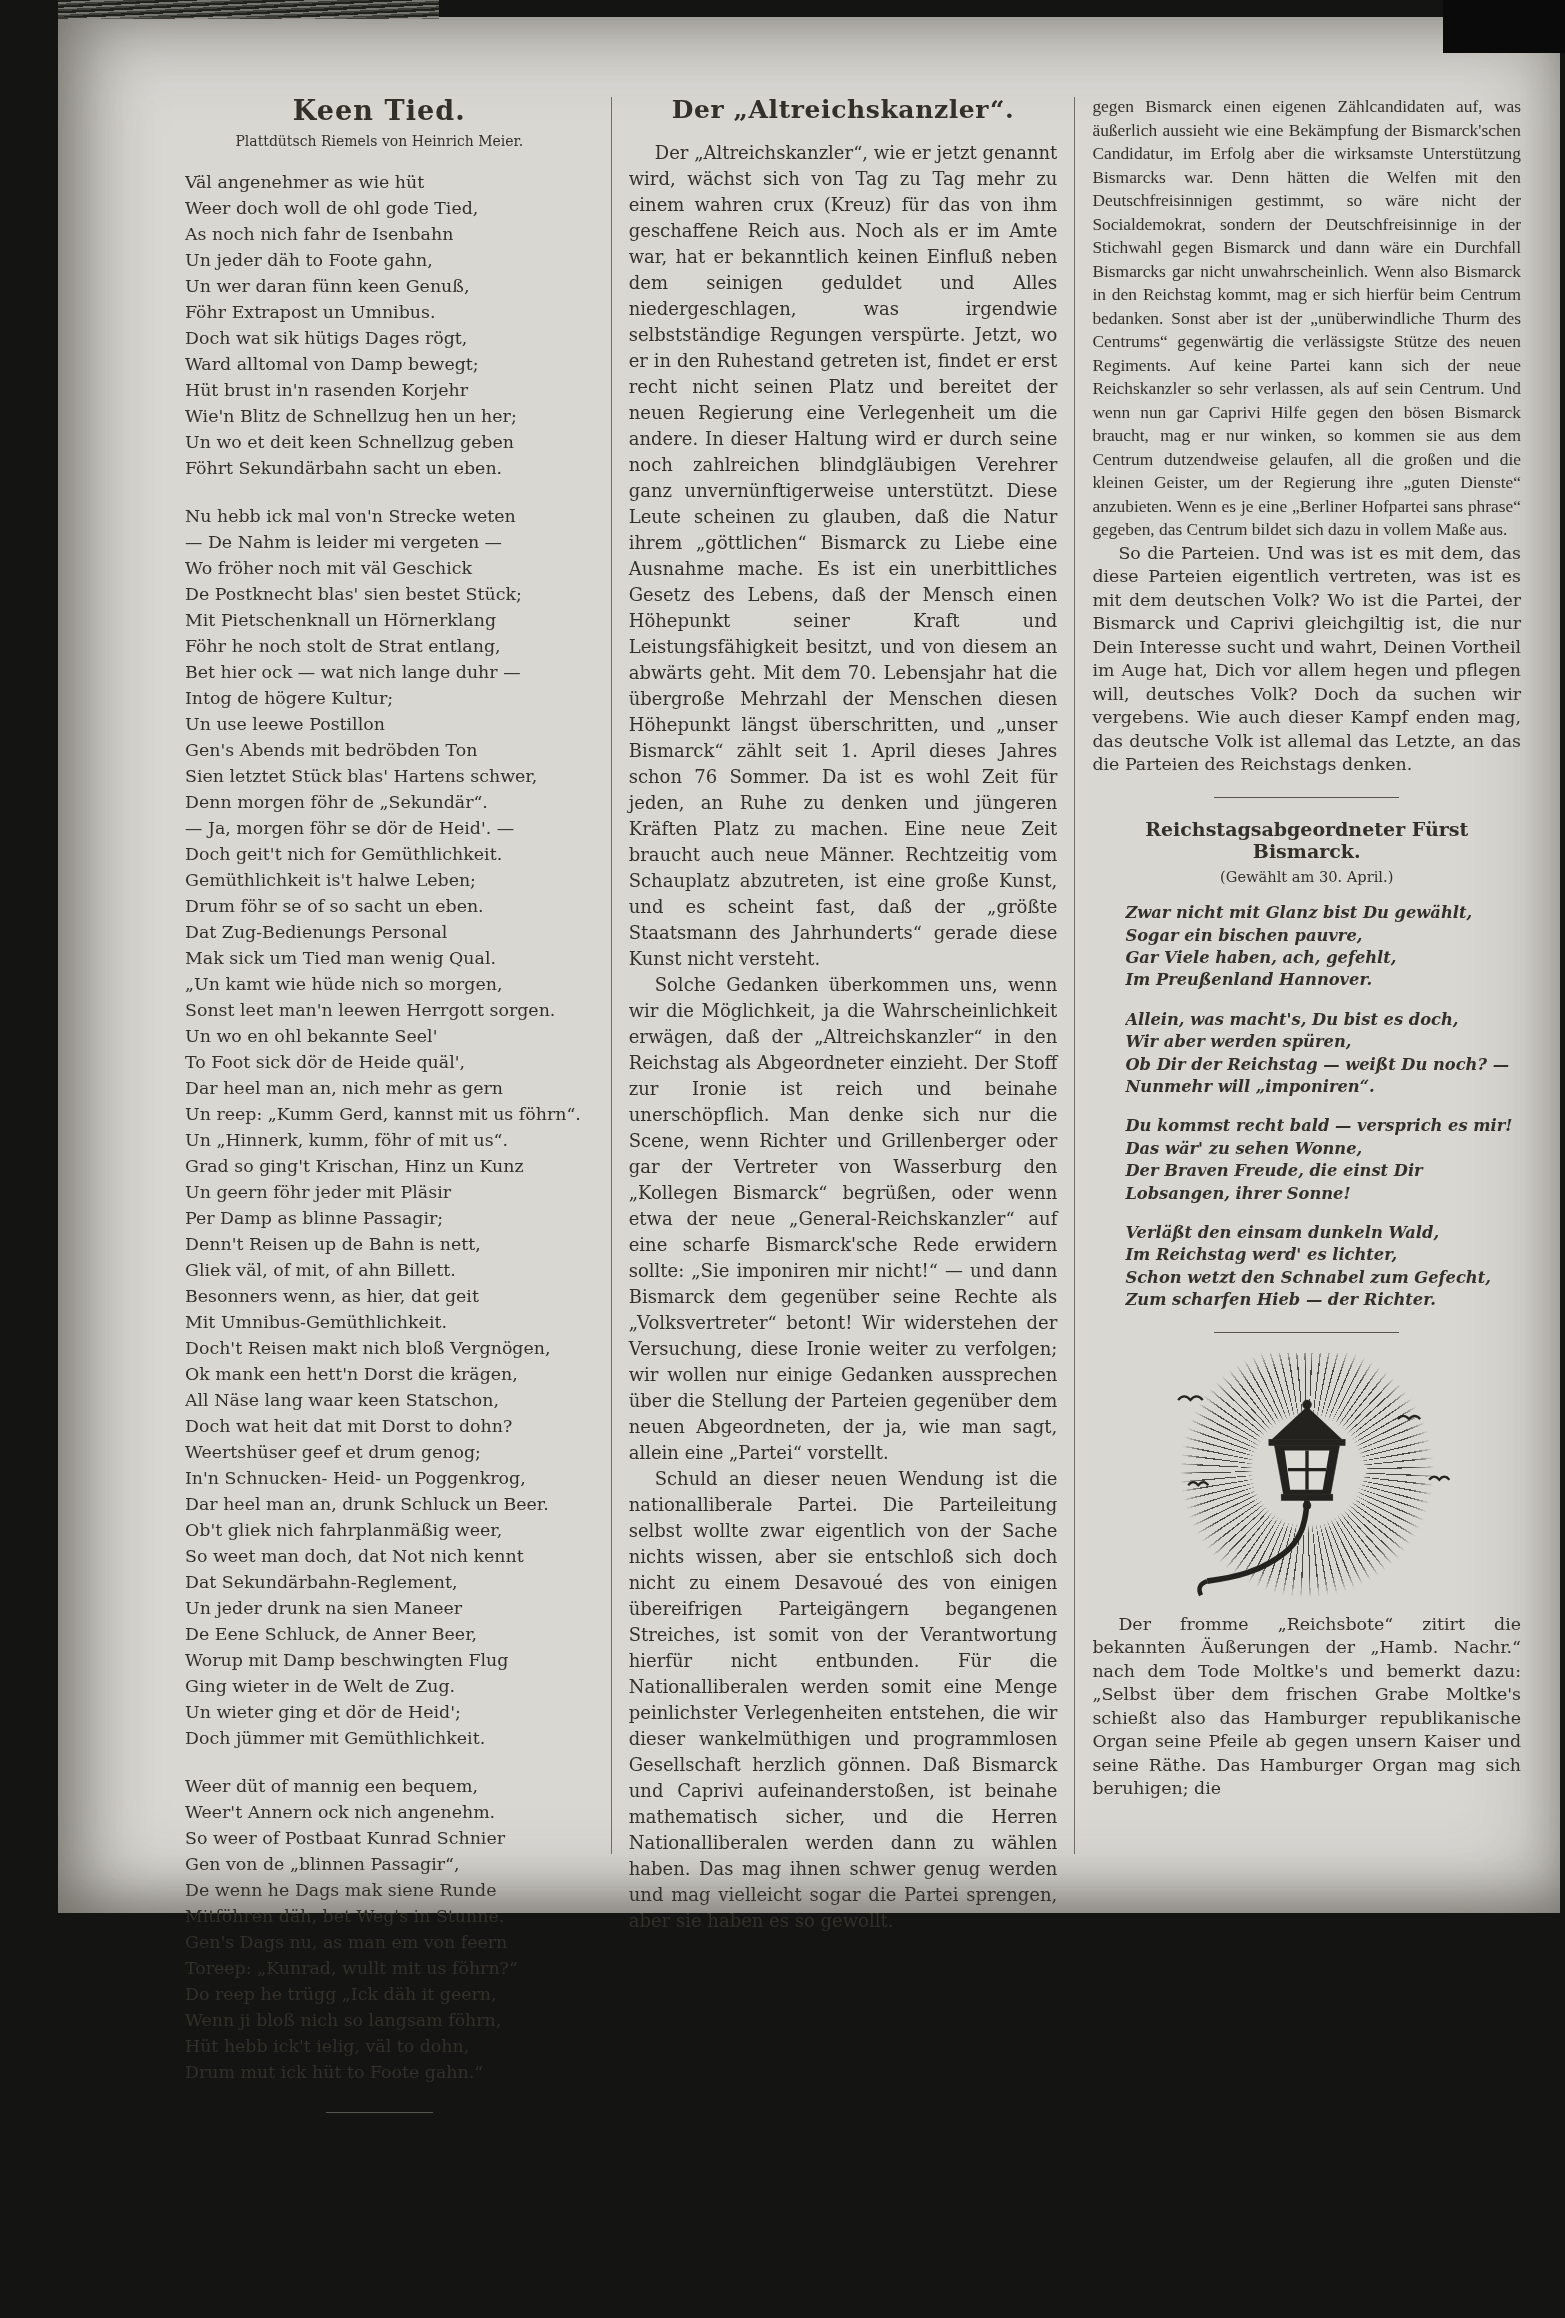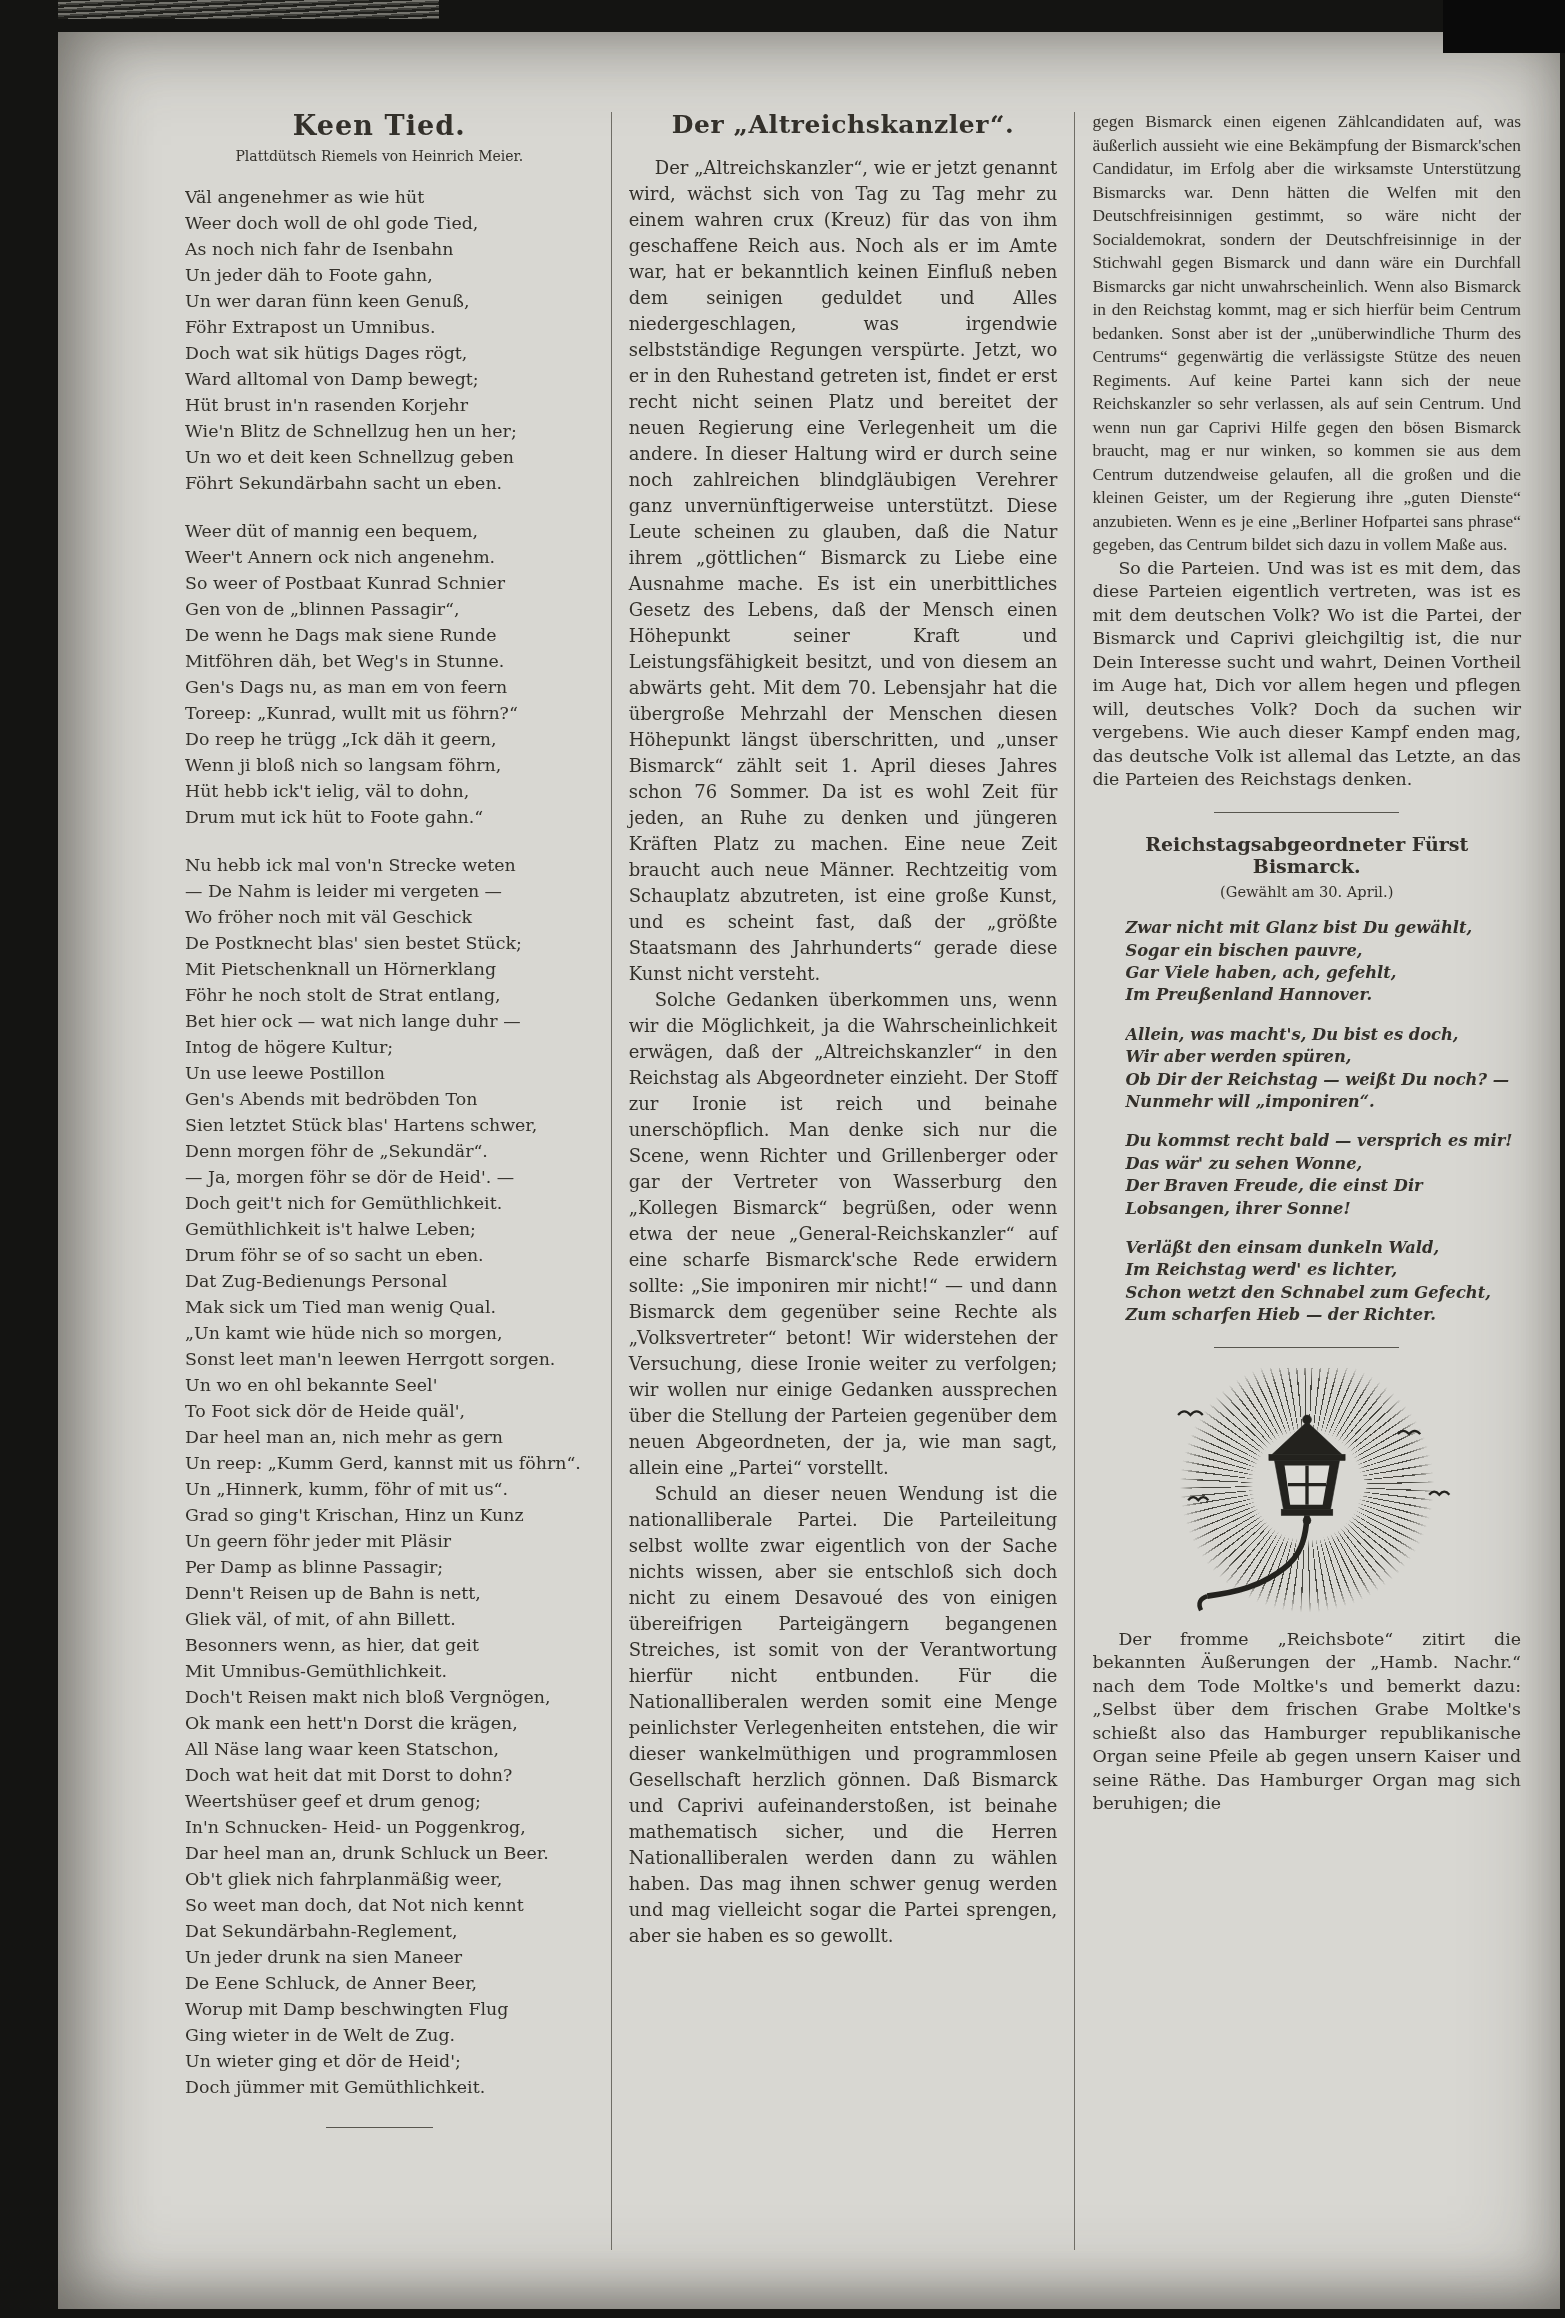--- a/index.html
+++ b/index.html
@@ -11,21 +11,21 @@
   }
   
   .corner-tr { position:absolute; top:0; right:0; width:123px; height:53px; background:#0a0a0a; z-index:3; }
   .stack-edges {
     position:absolute; left:58px; top:0; width:381px; height:19px; z-index:2;
     background:repeating-linear-gradient(177deg,#23231f 0 2.2px,#8d8c85 2.2px 3.9px,#4a4a45 3.9px 5.6px);
     opacity:.8;
   }
   
   .paper {
-    position:absolute; left:58px; top:32px; width:1502px; height:2277px;
+    position:absolute; left:58px; top:17px; width:1502px; height:1896px;
     background:#d8d7d2; z-index:1;
     box-shadow: inset 0 0 95px rgba(58,55,48,.38), inset 31px 0 62px rgba(58,55,48,.33), inset 0 -17px 39px rgba(58,55,48,.22);
   }
   .content { position:absolute; left:107px; top:78px; right:39px; bottom:59px; display:flex; }
   .col { flex:1 1 0; min-width:0; }
   .colrule { width:1.1px; background:#6f6d66; margin:2.2px 17px 0 17px; }
 
   
   .poem-title { font-size:27px; font-weight:700; text-align:center; margin:0 0 6.7px; letter-spacing:1.1px; }
   .poem-sub { font-size:14px; text-align:center; margin:0 0 20px; }
@@ -78,34 +78,20 @@
             <div class="line">As noch nich fahr de Isenbahn</div>
             <div class="line">Un jeder däh to Foote gahn,</div>
             <div class="line">Un wer daran fünn keen Genuß,</div>
             <div class="line">Föhr Extrapost un Umnibus.</div>
             <div class="line">Doch wat sik hütigs Dages rögt,</div>
             <div class="line">Ward alltomal von Damp bewegt;</div>
             <div class="line">Hüt brust in'n rasenden Korjehr</div>
             <div class="line">Wie'n Blitz de Schnellzug hen un her;</div>
             <div class="line">Un wo et deit keen Schnellzug geben</div>
             <div class="line">Föhrt Sekundärbahn sacht un eben.</div>
-          </div>
-          <div class="stanza">
-            <div class="line">Weer düt of mannig een bequem,</div>
-            <div class="line">Weer't Annern ock nich angenehm.</div>
-            <div class="line">So weer of Postbaat Kunrad Schnier</div>
-            <div class="line">Gen von de „blinnen Passagir“,</div>
-            <div class="line">De wenn he Dags mak siene Runde</div>
-            <div class="line">Mitföhren däh, bet Weg's in Stunne.</div>
-            <div class="line">Gen's Dags nu, as man em von feern</div>
-            <div class="line">Toreep: „Kunrad, wullt mit us föhrn?“</div>
-            <div class="line">Do reep he trügg „Ick däh it geern,</div>
-            <div class="line">Wenn ji bloß nich so langsam föhrn,</div>
-            <div class="line">Hüt hebb ick't ielig, väl to dohn,</div>
-            <div class="line">Drum mut ick hüt to Foote gahn.“</div>
           </div>
           <div class="stanza">
             <div class="line">Nu hebb ick mal von'n Strecke weten</div>
             <div class="line">— De Nahm is leider mi vergeten —</div>
             <div class="line">Wo fröher noch mit väl Geschick</div>
             <div class="line">De Postknecht blas' sien bestet Stück;</div>
             <div class="line">Mit Pietschenknall un Hörnerklang</div>
             <div class="line">Föhr he noch stolt de Strat entlang,</div>
             <div class="line">Bet hier ock — wat nich lange duhr —</div>
             <div class="line">Intog de högere Kultur;</div>
@@ -143,20 +129,34 @@
             <div class="line">Ob't gliek nich fahrplanmäßig weer,</div>
             <div class="line">So weet man doch, dat Not nich kennt</div>
             <div class="line">Dat Sekundärbahn-Reglement,</div>
             <div class="line">Un jeder drunk na sien Maneer</div>
             <div class="line">De Eene Schluck, de Anner Beer,</div>
             <div class="line">Worup mit Damp beschwingten Flug</div>
             <div class="line">Ging wieter in de Welt de Zug.</div>
             <div class="line">Un wieter ging et dör de Heid';</div>
             <div class="line">Doch jümmer mit Gemüthlichkeit.</div>
           </div>
+          <div class="stanza">
+            <div class="line">Weer düt of mannig een bequem,</div>
+            <div class="line">Weer't Annern ock nich angenehm.</div>
+            <div class="line">So weer of Postbaat Kunrad Schnier</div>
+            <div class="line">Gen von de „blinnen Passagir“,</div>
+            <div class="line">De wenn he Dags mak siene Runde</div>
+            <div class="line">Mitföhren däh, bet Weg's in Stunne.</div>
+            <div class="line">Gen's Dags nu, as man em von feern</div>
+            <div class="line">Toreep: „Kunrad, wullt mit us föhrn?“</div>
+            <div class="line">Do reep he trügg „Ick däh it geern,</div>
+            <div class="line">Wenn ji bloß nich so langsam föhrn,</div>
+            <div class="line">Hüt hebb ick't ielig, väl to dohn,</div>
+            <div class="line">Drum mut ick hüt to Foote gahn.“</div>
+          </div>
         </div>
       <hr class="endrule">
     </div>
 
     <div class="colrule"></div>
 
     <div class="col col2">
       <h2 class="art-title">Der „Altreichskanzler“.</h2>
       <div class="prose">
           <div class="para">Der „Altreichskanzler“, wie er jetzt genannt wird, wächst sich von Tag zu Tag mehr zu einem wahren crux (Kreuz) für das von ihm geschaffene Reich aus. Noch als er im Amte war, hat er bekanntlich keinen Einfluß neben dem seinigen geduldet und Alles niedergeschlagen, was irgendwie selbstständige Regungen verspürte. Jetzt, wo er in den Ruhestand getreten ist, findet er erst recht nicht seinen Platz und bereitet der neuen Regierung eine Verlegenheit um die andere. In dieser Haltung wird er durch seine noch zahlreichen blindgläubigen Verehrer ganz unvernünftigerweise unterstützt. Diese Leute scheinen zu glauben, daß die Natur ihrem „göttlichen“ Bismarck zu Liebe eine Ausnahme mache. Es ist ein unerbittliches Gesetz des Lebens, daß der Mensch einen Höhepunkt seiner Kraft und Leistungsfähigkeit besitzt, und von diesem an abwärts geht. Mit dem 70. Lebensjahr hat die übergroße Mehrzahl der Menschen diesen Höhepunkt längst überschritten, und „unser Bismarck“ zählt seit 1. April dieses Jahres schon 76 Sommer. Da ist es wohl Zeit für jeden, an Ruhe zu denken und jüngeren Kräften Platz zu machen. Eine neue Zeit braucht auch neue Männer. Rechtzeitig vom Schauplatz abzutreten, ist eine große Kunst, und es scheint fast, daß der „größte Staatsmann des Jahrhunderts“ gerade diese Kunst nicht versteht.</div>

